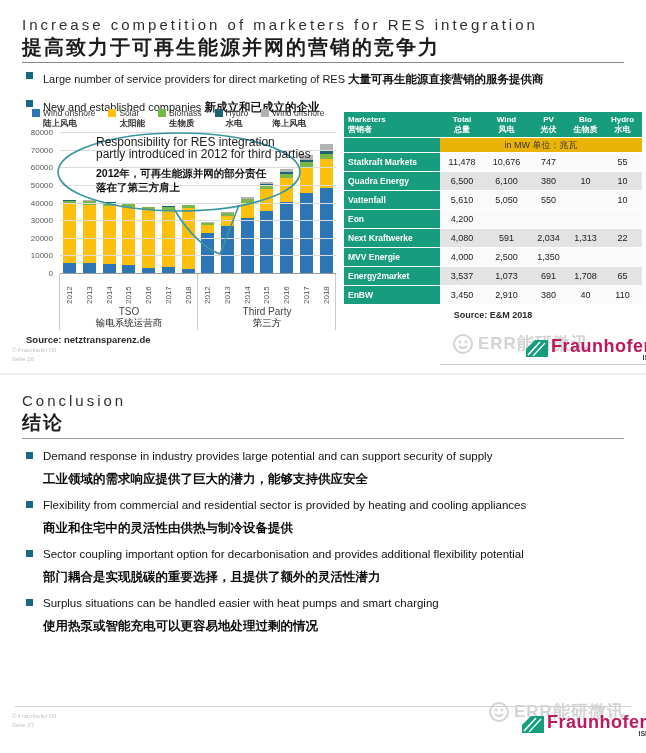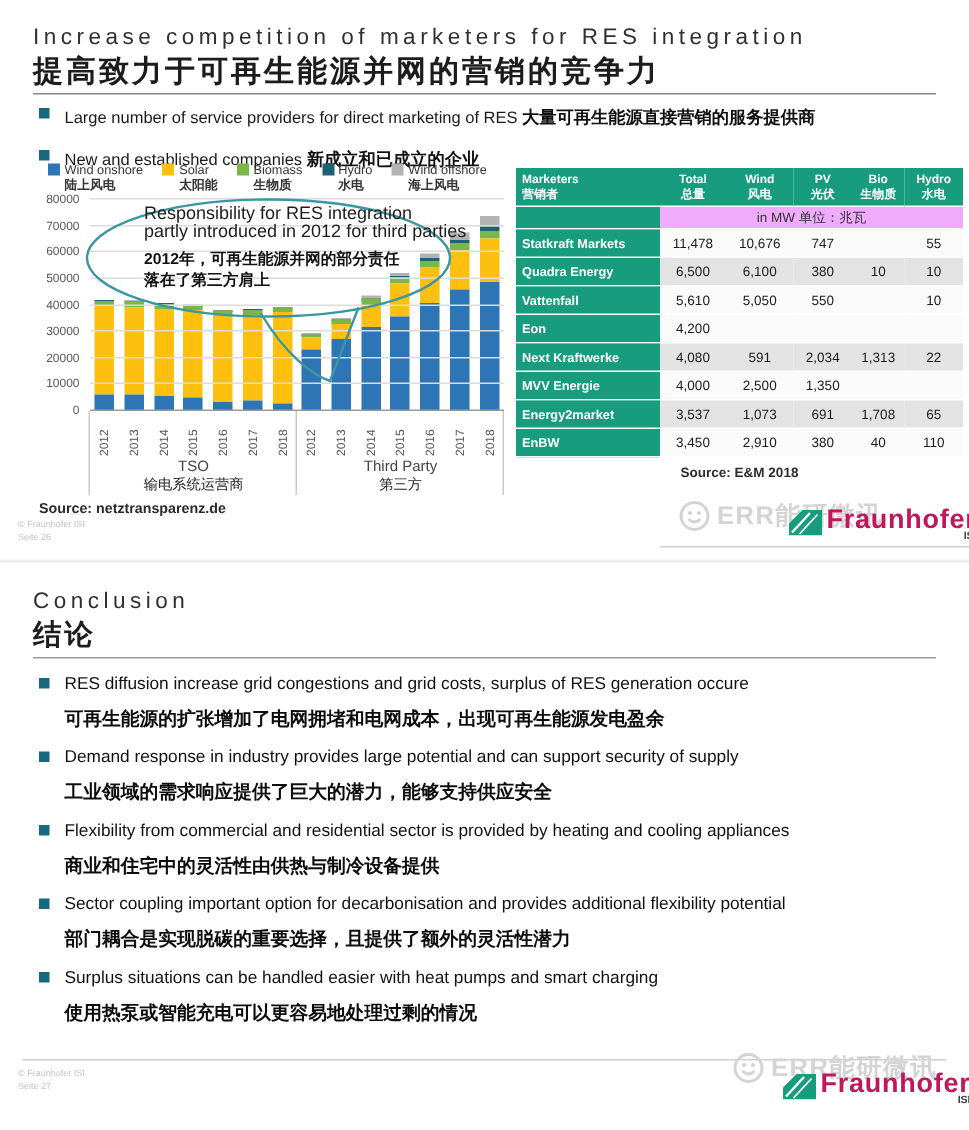--- a/index.html
+++ b/index.html
@@ -51,21 +51,21 @@
   .res-table{position:absolute;left:344px;top:112px;width:298px;}
   .trow{display:grid;grid-template-columns:96px 44px 45px 39px 35px 39px;}
   .tcell{border-bottom:1px solid #fff;display:flex;align-items:center;justify-content:center;text-align:center;}
   .th{background:#179c7d;color:#fff;font-size:8px;font-weight:700;line-height:9.5px;flex-direction:column;padding:3px 0;}
   .th.left{align-items:flex-start;padding-left:4px;text-align:left;}
   .tname{background:#179c7d;color:#fff;font-size:8.5px;font-weight:700;justify-content:flex-start;padding-left:4px;text-align:left;height:18px;}
   .tval{font-size:9px;color:#1a1a1a;height:18px;}
   .row-a .tval{background:#fafafa;}
   .row-b .tval{background:#e3e3e3;}
   .unit-blank{background:#179c7d;height:14px;}
-  .unit-cell{grid-column:2 / -1;background:#f0abfc;font-size:9px;color:#333;height:14px;}
+  .unit-cell{grid-column:2 / -1;background:#eab308;font-size:9px;color:#333;height:14px;}
   .table-src{margin-top:5px;text-align:center;font-size:9px;font-weight:600;color:#2b2b2b;}
 
   
   .smallprint{font-size:6px;color:#c2c2c2;line-height:9px;}
   .watermark{font-size:17px;font-weight:700;color:#d4d4d4;letter-spacing:1px;white-space:nowrap;}
   .flogo{display:flex;align-items:flex-start;gap:3px;}
   .flogo-text{font-size:18px;font-weight:700;color:#be185d;letter-spacing:0.5px;line-height:13px;}
   .flogo-sub{font-size:7px;font-weight:700;color:#3d3d3d;text-align:right;margin-top:1px;}
   .sep-band{position:absolute;left:0;width:646px;height:2px;background:#ececec;}
   .thinline{position:absolute;height:1px;background:#cfcfcf;}
@@ -443,27 +443,20 @@
   <div class="sep-band" style="top:373px;"></div>
 
   <div class="abs title-en" style="left:22px;top:392px;">Conclusion</div>
   <div class="abs title-zh" style="left:22px;top:410px;font-size:19px;">结论</div>
   <div class="abs hrule" style="left:22px;top:438px;width:602px;background:#9a9a9a;"></div>
 
   <div class="abs" id="s2-bullets" style="left:26px;top:449px;width:600px;">
       <div class="c-item c-row">
         <div class="bullet-sq"></div>
         <div class="c-body">
-          <div class="c-en">RES diffusion increase grid congestions and grid costs, surplus of RES generation occure</div>
-          <div class="c-zh">可再生能源的扩张增加了电网拥堵和电网成本，出现可再生能源发电盈余</div>
-        </div>
-      </div>
-      <div class="c-item c-row">
-        <div class="bullet-sq"></div>
-        <div class="c-body">
           <div class="c-en">Demand response in industry provides large potential and can support security of supply</div>
           <div class="c-zh">工业领域的需求响应提供了巨大的潜力，能够支持供应安全</div>
         </div>
       </div>
       <div class="c-item c-row">
         <div class="bullet-sq"></div>
         <div class="c-body">
           <div class="c-en">Flexibility from commercial and residential sector is provided by heating and cooling appliances</div>
           <div class="c-zh">商业和住宅中的灵活性由供热与制冷设备提供</div>
         </div>

